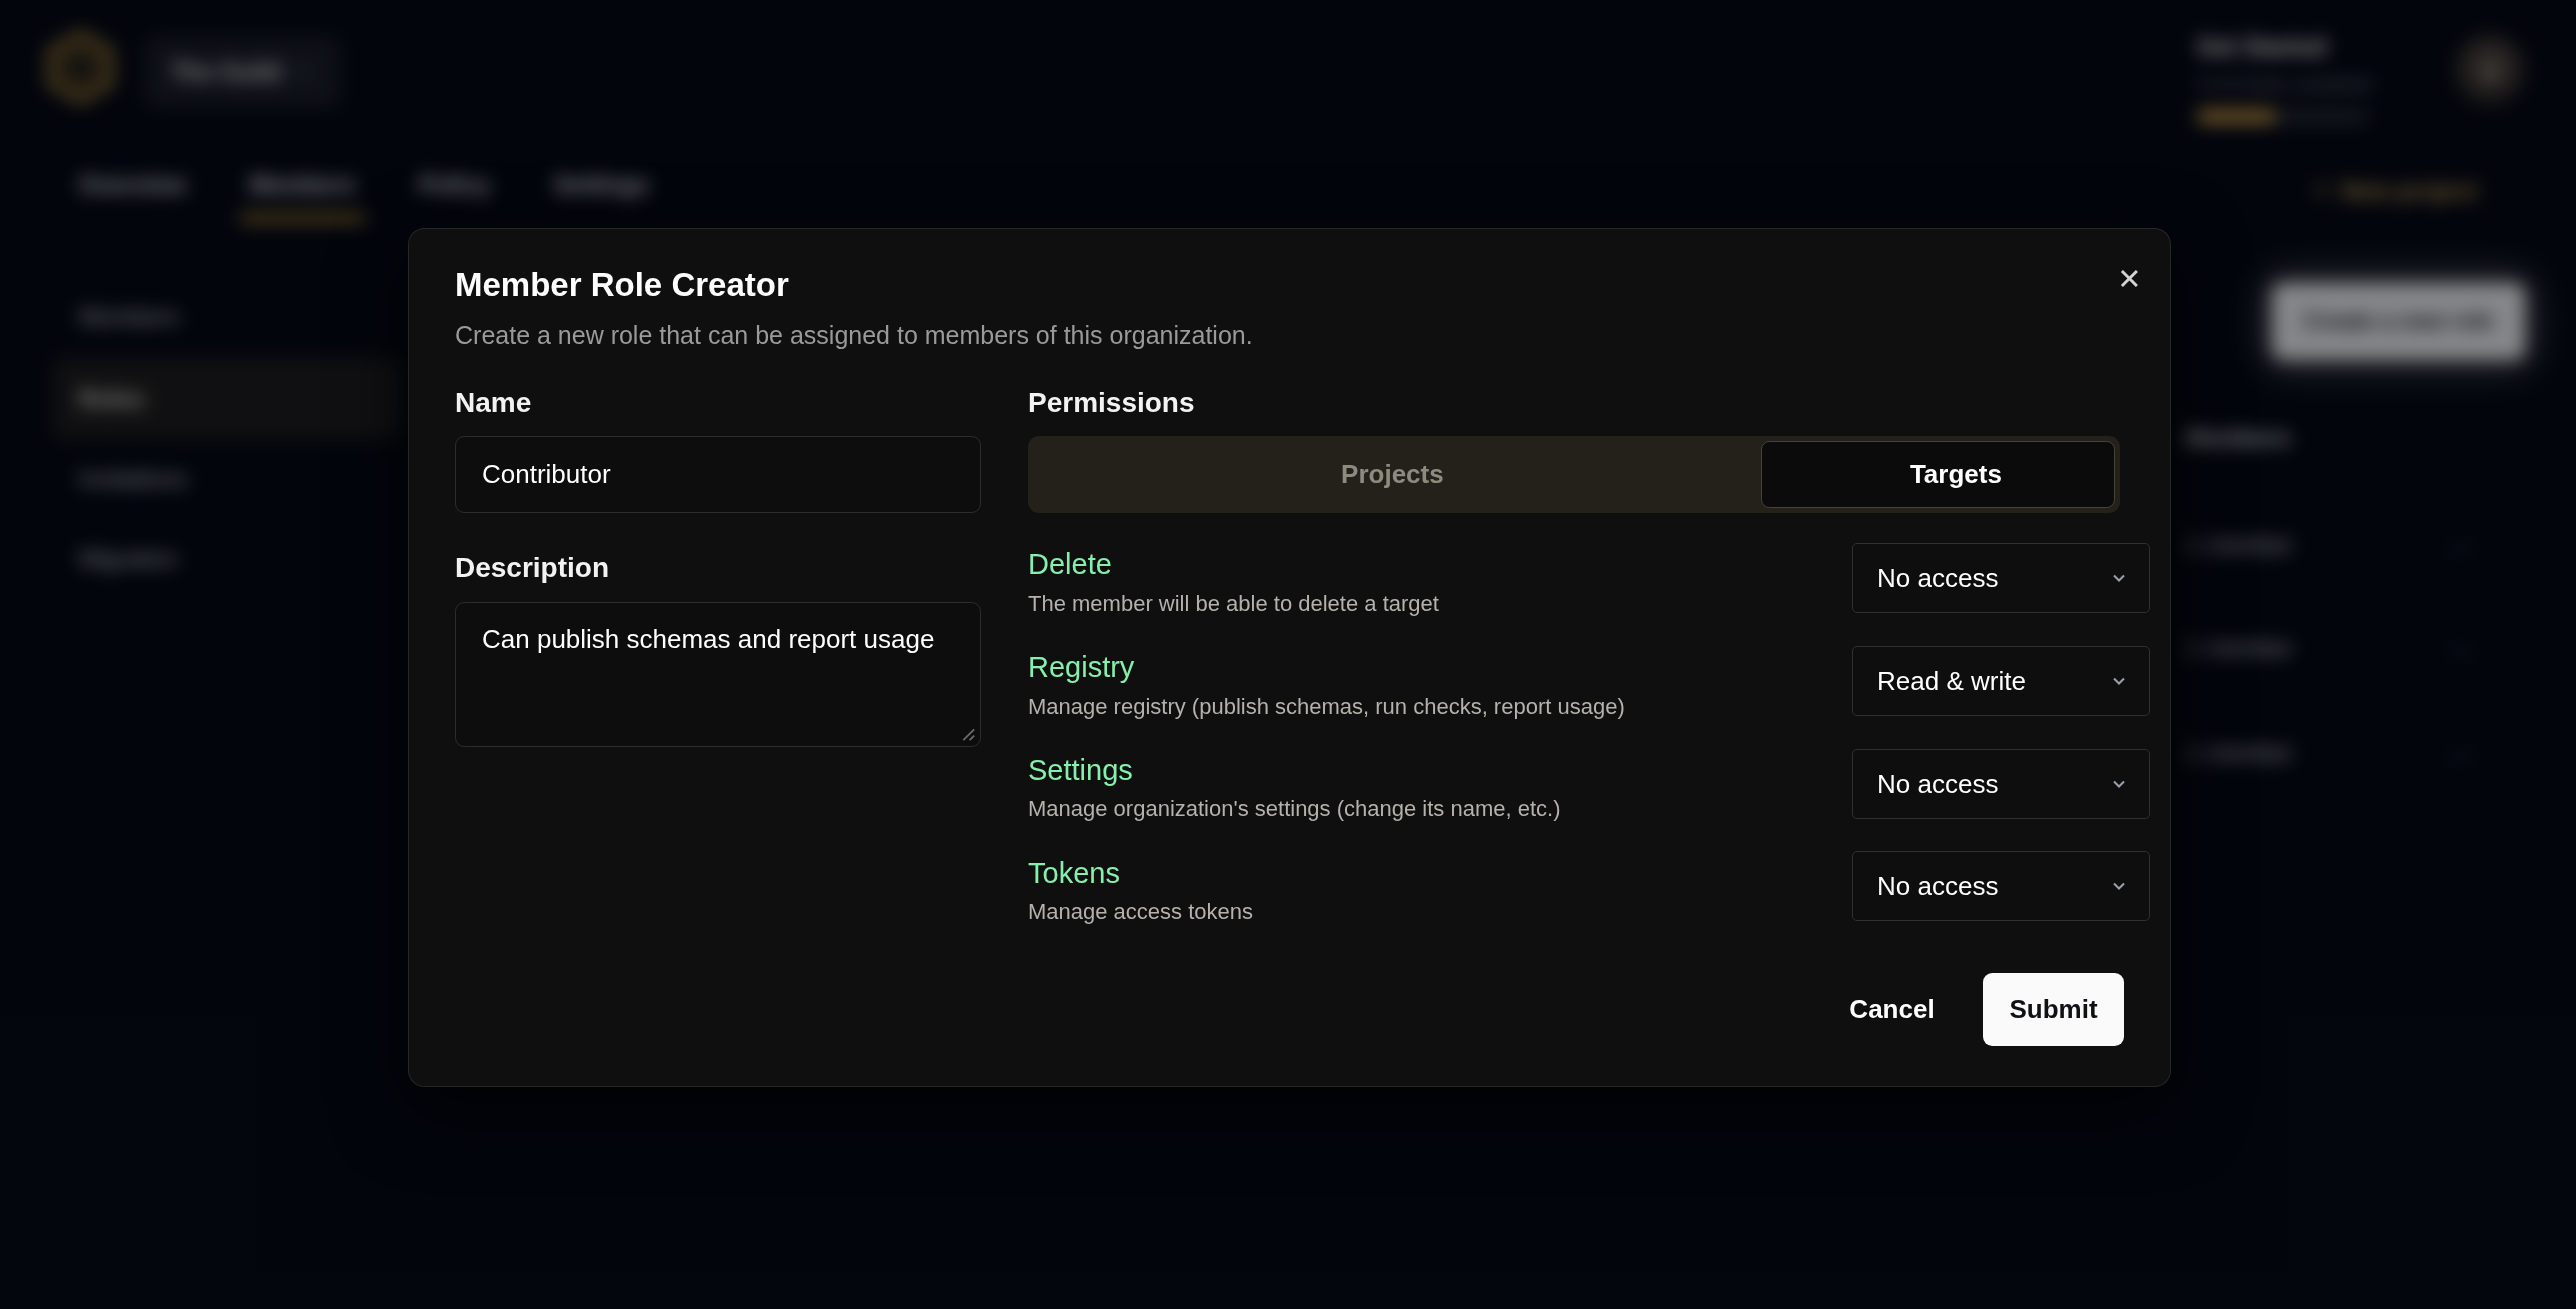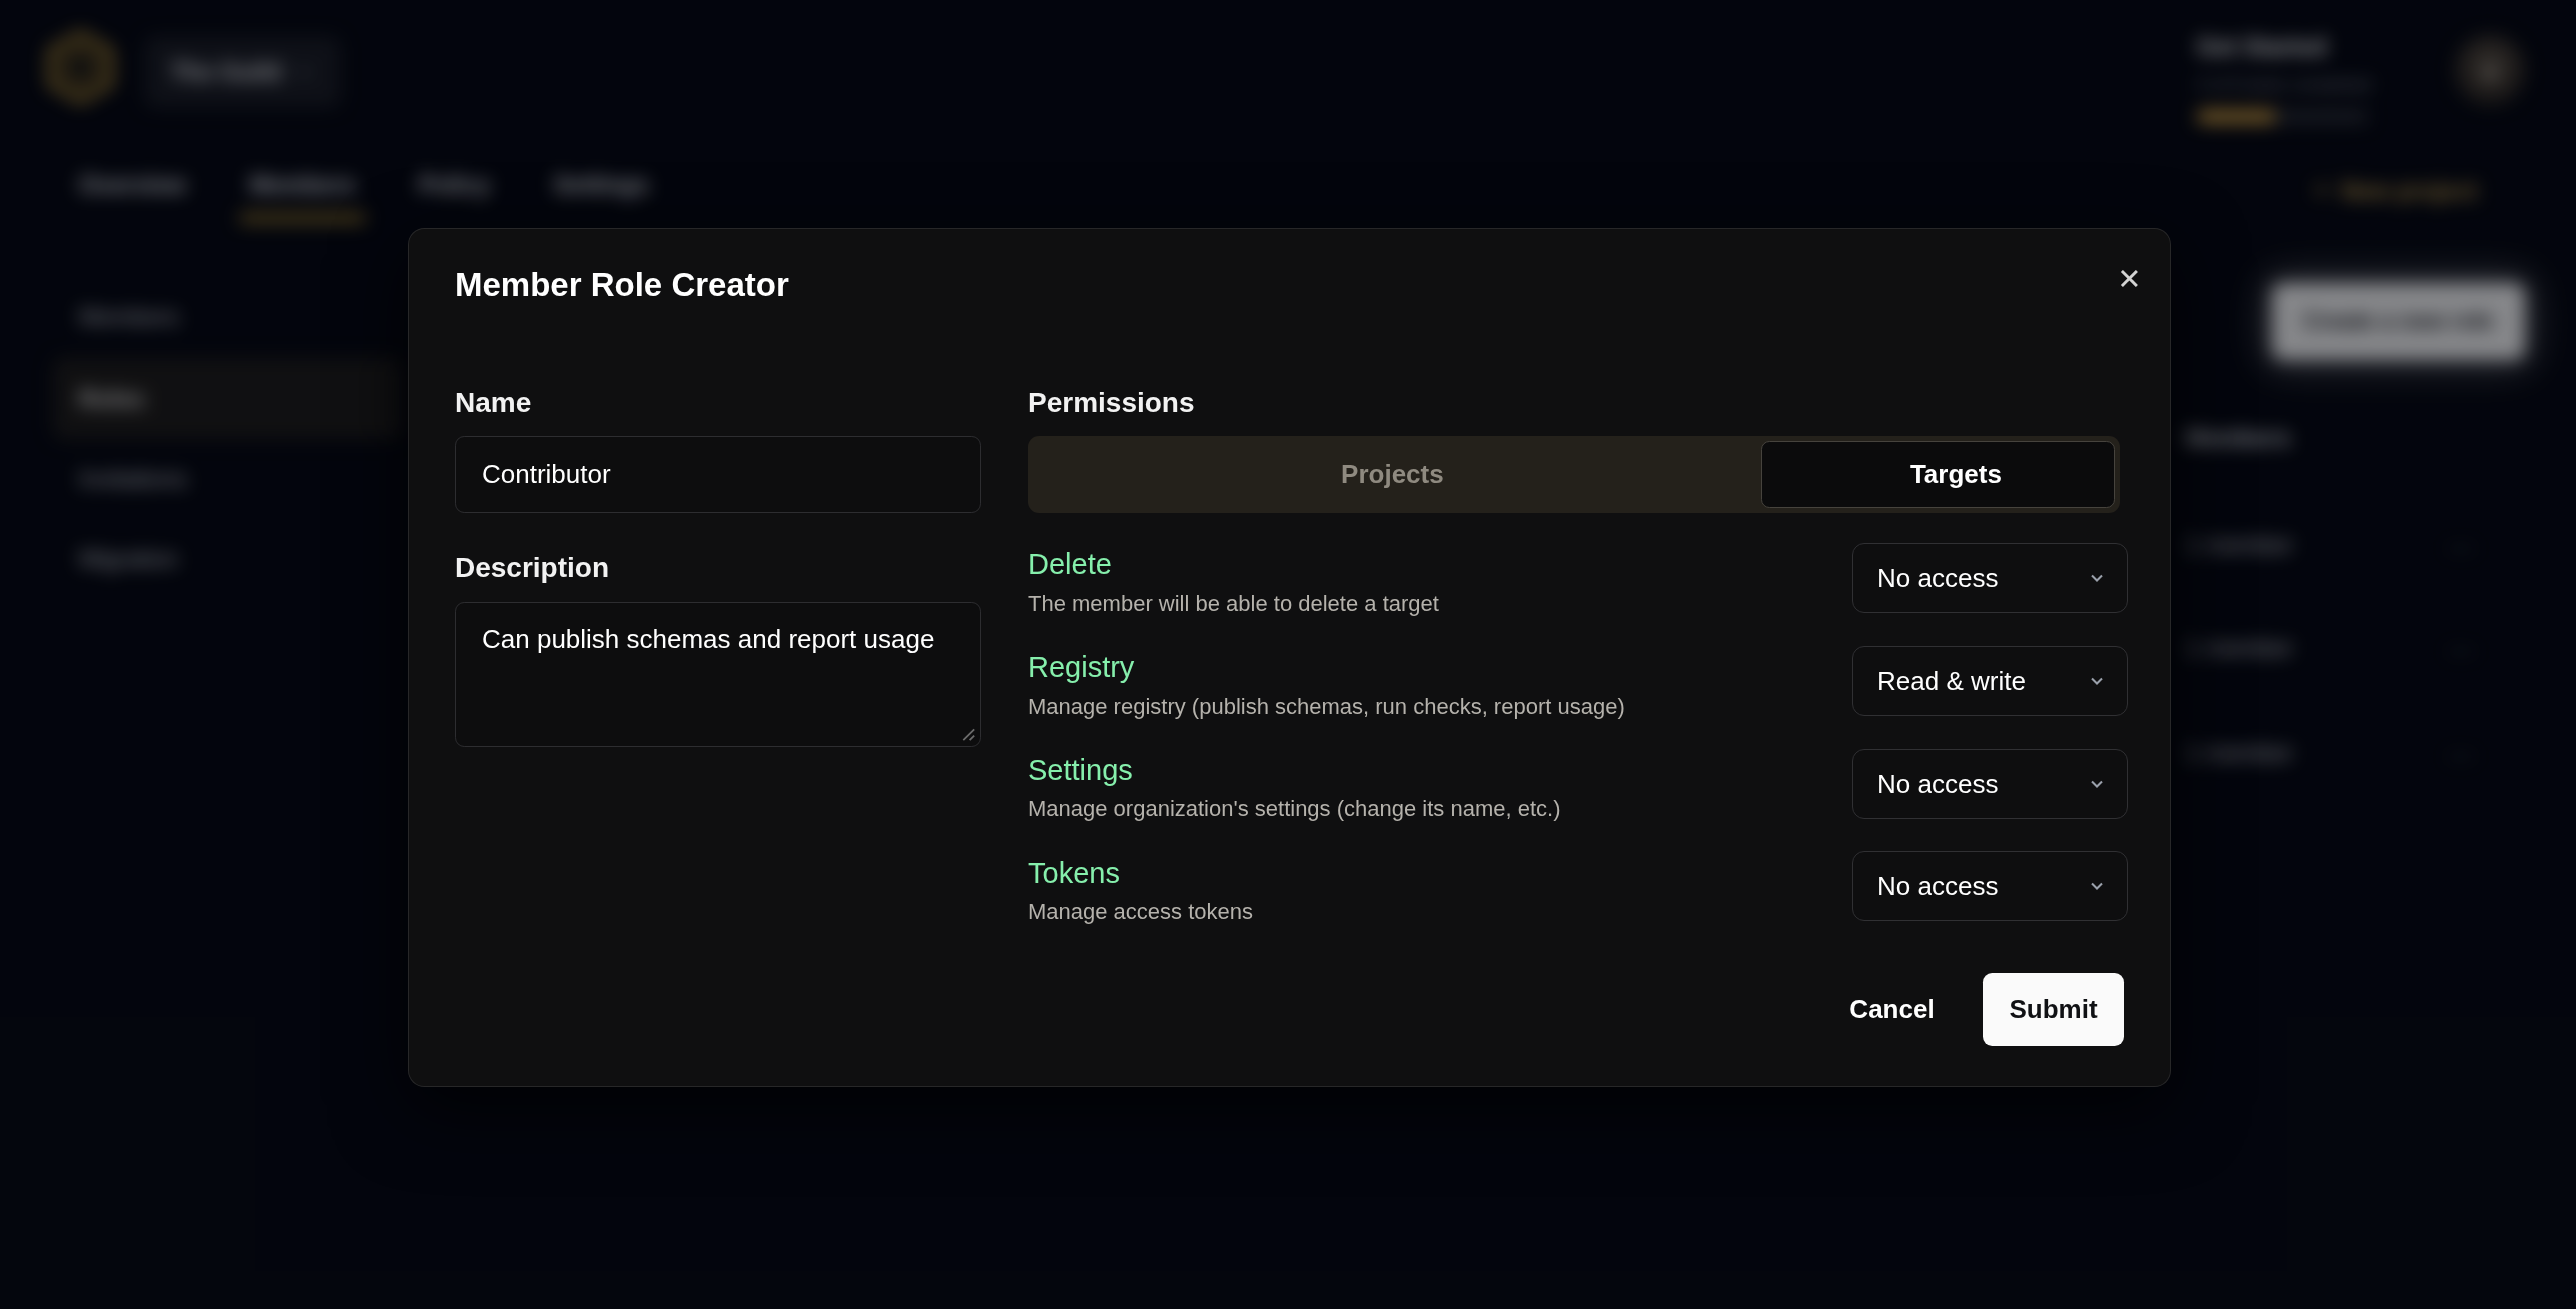--- a/index.html
+++ b/index.html
@@ -77,22 +77,22 @@
 
   .seg { position:absolute; left:619px; top:207px; width:1092px; height:77px;
     background:#24211b; border-radius:11px; display:flex; }
   .seg-tab { flex:1; display:flex; align-items:center; justify-content:center;
     color:#8f8a80; font-size:26px; font-weight:600; }
   .seg-tab.active { margin:4.6px; flex:none; width:354px; background:#0b0b0c;
     border:1.8px solid #46433d; border-radius:8.3px; color:#fff;padding-left:35px; }
 
   .perm-title { position:absolute; left:619px; color:#86efac; font-size:29px; font-weight:400; }
   .perm-desc { position:absolute; left:619px; color:#b5b2ac; font-size:22px; }
-  .perm-select { position:absolute; left:1443px; width:276px; height:70px;
-    background:#0e0e0f; border:0.9px solid #303033; border-radius:12px;
+  .perm-select { position:absolute; left:1443px; width:298px; height:70px;
+    background:#0e0e0f; border:0.9px solid #303033; border-radius:5px;
     display:flex; align-items:center; }
   .perm-select .val { color:#fff; font-size:26px; margin-left:24px; flex:1; }
   .perm-select .chev { margin-right:20px; }
 
   .cancel-btn { position:absolute; left:1414px; top:755px; width:138px; height:51px;
     display:flex; align-items:center; justify-content:center;
     color:#fff; font-size:26px; font-weight:600; background:transparent; border:none; }
   .submit-btn { position:absolute; left:1574px; top:744px; width:141px; height:73px;
     background:#fafafa; border:none; border-radius:9.2px; color:#101114; font-size:26px; font-weight:600; }
 </style>
@@ -165,20 +165,21 @@
     <div class="m-row-menu" style="top:634px;">⋯</div>
     <div class="m-divider" style="top:695px;"></div>
     <div class="m-row-label" style="top:739px;">1 member</div>
     <div class="m-row-menu" style="top:739px;">⋯</div>
   </div>
 
   <div class="overlay"></div>
 
   <div class="modal">
     <div class="modal-title">Member Role Creator</div>
+    <div class="modal-sub">Create a new role that can be assigned to members of this organization.</div>
     <div class="modal-close">✕</div>
 
     <div class="field-label" style="left:46px; top:158px;">Name</div>
     <input class="text-input" type="text" value="Contributor" style="">
 
     <div class="field-label" style="left:46px; top:323px;">Description</div>
     <div class="textarea-wrap">
       <textarea class="text-area" style="">Can publish schemas and report usage</textarea>
       <svg class="resize-grip" viewBox="0 0 22 22">
         <path d="M20 8L8 20 M20 15l-5 5" stroke="#6b6b6b" stroke-width="2" fill="none"></path>

